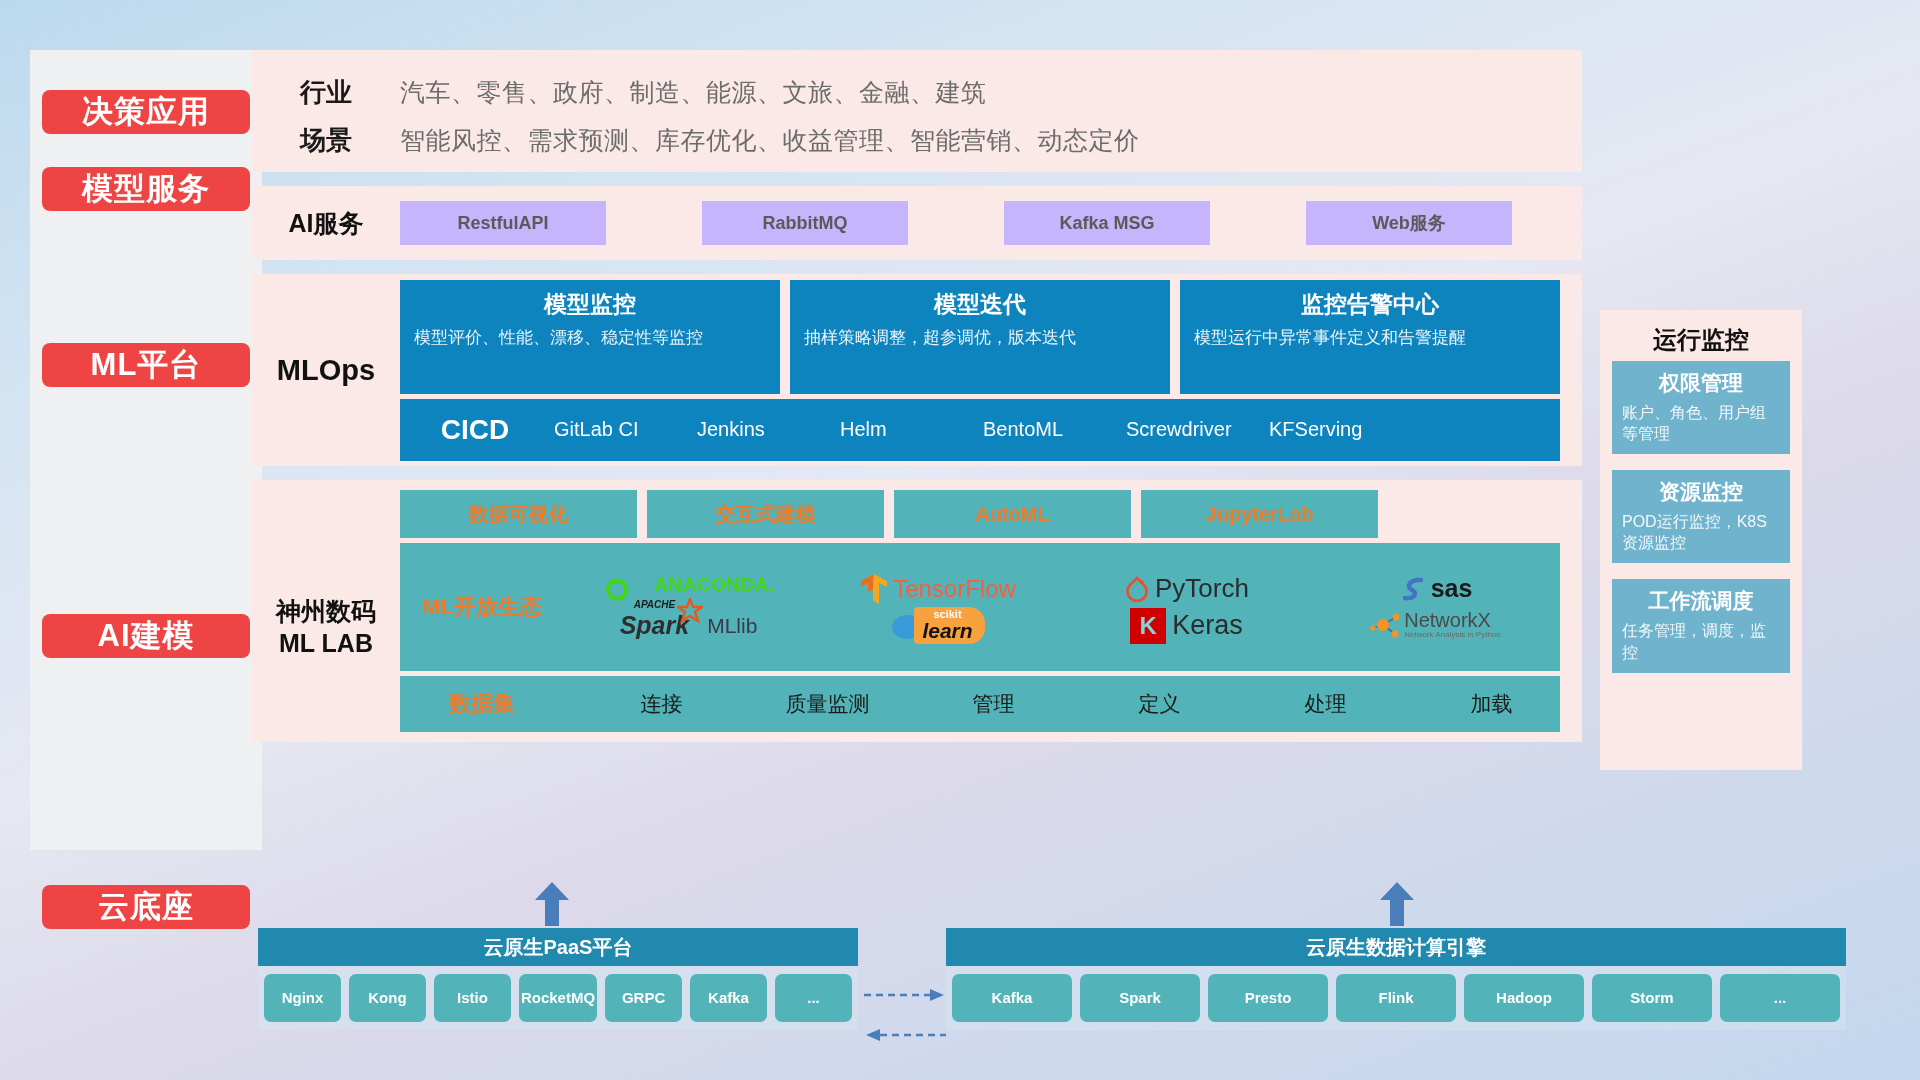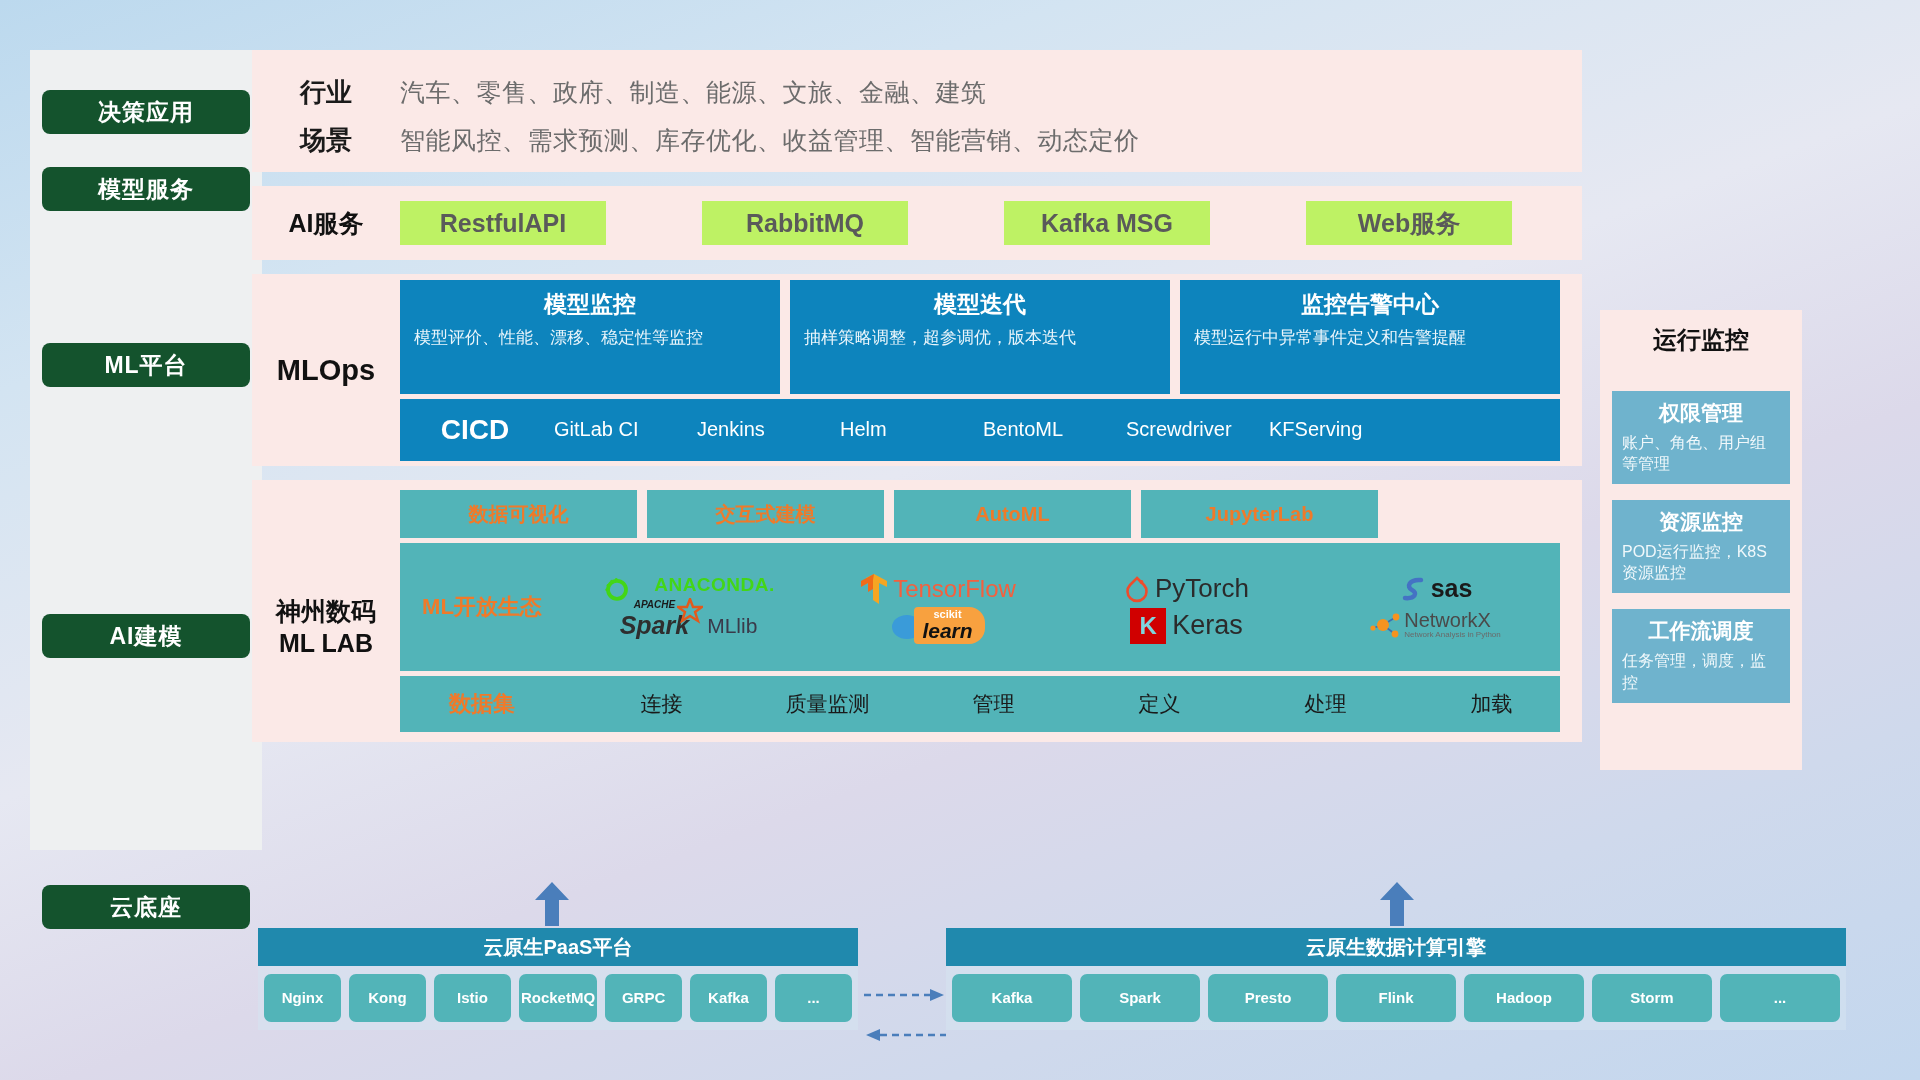--- a/index.html
+++ b/index.html
@@ -11,22 +11,22 @@
   }
 
   
   #left-rail {
     position: absolute; left: 30px; top: 50px;
     width: 232px; height: 800px;
     background: #eef0f1;
   }
   .rail-chip {
     position: absolute; left: 12px; width: 208px; height: 44px;
-    background: #14532d; border-radius: 8px;
-    color: #fff; font-size: 23px; font-weight: bold;
+    background: #ef4444; border-radius: 8px;
+    color: #fff; font-size: 31px; font-weight: bold;
     display: flex; align-items: center; justify-content: center;
     letter-spacing: 1px;
   }
   .rail-chip.c0 { top: 40px; }
   .rail-chip.c1 { top: 117px; }
   .rail-chip.c2 { top: 293px; }
   .rail-chip.c3 { top: 564px; }
   .rail-chip.c4 { top: 825px; }
 
   
@@ -45,23 +45,23 @@
   .biz-val { font-size: 25px; color: #6c6c6c; letter-spacing: .5px; }
 
   
   #band-service { height: 74px; width: 1330px; display: flex; align-items: center; }
   .svc-key {
     width: 148px; text-align: center; flex: none;
     font-size: 25px; font-weight: bold; color: #111;
   }
   .svc-list { display: flex; gap: 96px; }
   .svc-chip {
-    width: 206px; height: 44px; background: #bef264;
+    width: 206px; height: 44px; background: #c4b5fd;
     display: flex; align-items: center; justify-content: center;
-    font-size: 25px; font-weight: bold; color: #5a5a5a;
+    font-size: 18px; font-weight: bold; color: #5a5a5a;
   }
 
   
   #band-mlops { height: 192px; width: 1330px; display: flex; align-items: center; }
   .mlops-key {
     width: 148px; text-align: center; flex: none;
     font-size: 29px; font-weight: bold; color: #111;
   }
   .mlops-right { width: 1160px; }
   .mlops-cards { display: flex; gap: 10px; }
@@ -111,21 +111,21 @@
     display: flex; align-items: center; gap: 29px;
   }
   .ds-key { width: 164px; flex: none; text-align: center; font-size: 22px; font-weight: bold; color: #ef7a2a; }
   .ds-item { flex: 1; text-align: center; font-size: 21px; color: #1a1a1a; }
 
   
   #monitor {
     position: absolute; left: 1348px; top: 0; width: 202px;
     background: #fbe9e7; padding: 14px 12px;
   }
-  #monitor h3 { text-align: center; font-size: 24px; font-weight: bold; color: #111; margin-bottom: 35px; }
+  #monitor h3 { text-align: center; font-size: 24px; font-weight: bold; color: #111; margin-bottom: 5px; }
   .mon-card {
     background: #6fb3cd; color: #fff; padding: 8px 10px 10px 10px; margin-bottom: 16px;
   }
   .mon-card h5 { text-align: center; font-size: 21px; font-weight: bold; margin-bottom: 5px; }
   .mon-card p { font-size: 16px; line-height: 1.32; color: #f0f8fb; }
 
   
   #cloud { position: absolute; left: 252px; top: 900px; width: 1640px; height: 150px; }
   .cloud-col { position: absolute; top: 28px; }
   #paas-col { left: 6px; width: 600px; }

